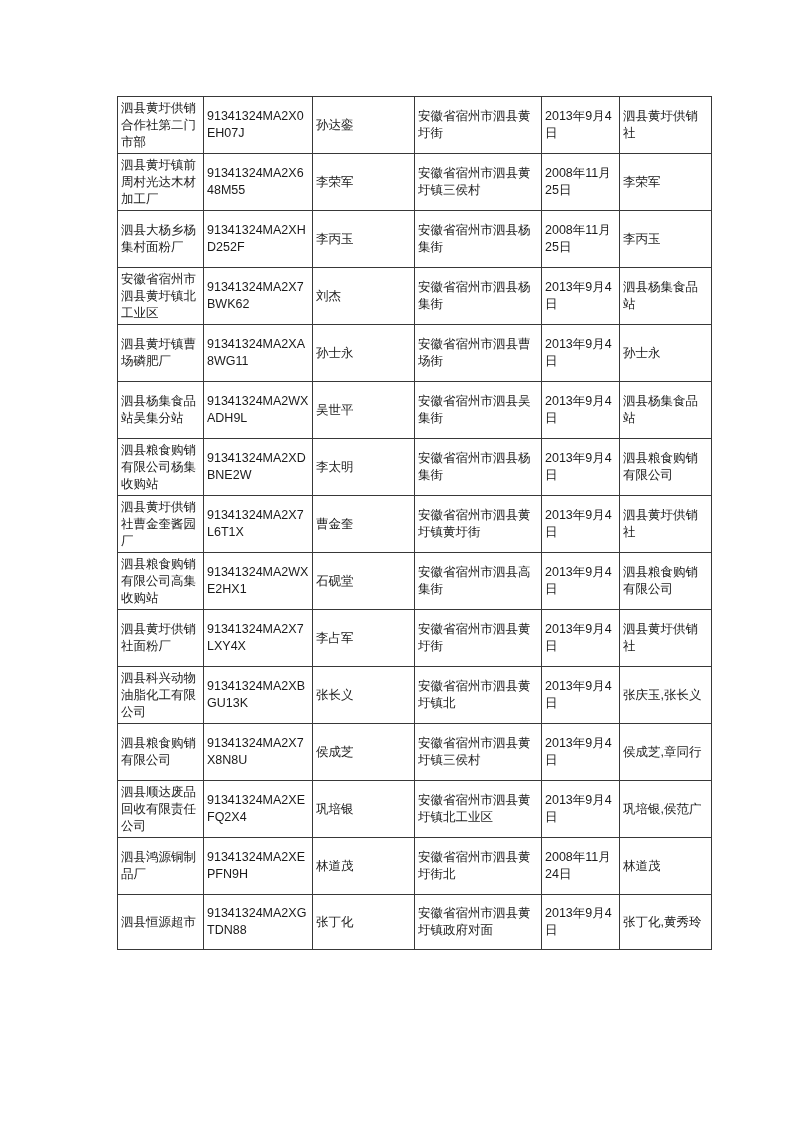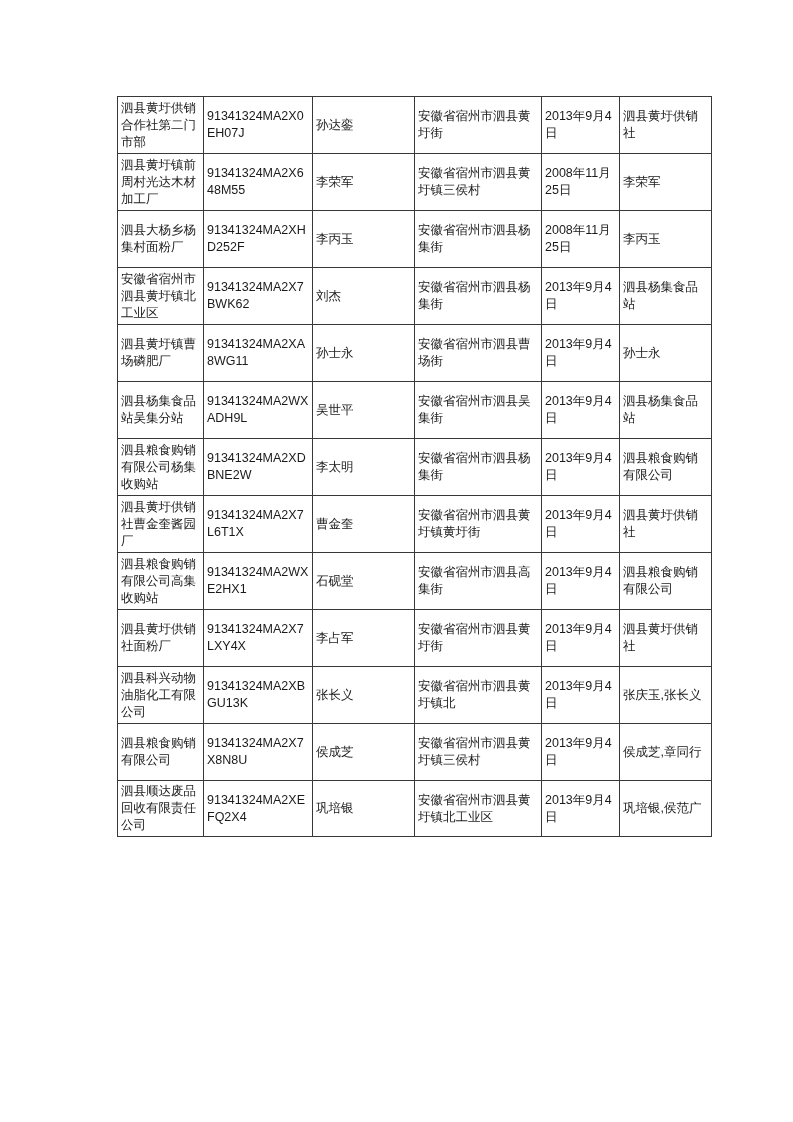--- a/index.html
+++ b/index.html
@@ -161,15 +161,31 @@
           <td class="col-related-names">侯成芝,章同行</td>
         </tr>
         <tr>
           <td class="col-company-name">泗县顺达废品回收有限责任公司</td>
           <td class="col-credit-code">91341324MA2XEFQ2X4</td>
           <td class="col-legal-person">巩培银</td>
           <td class="col-address">安徽省宿州市泗县黄圩镇北工业区</td>
           <td class="col-date">2013年9月4日</td>
           <td class="col-related-names">巩培银,侯范广</td>
         </tr>
+        <tr>
+          <td class="col-company-name">泗县鸿源铜制品厂</td>
+          <td class="col-credit-code">91341324MA2XEPFN9H</td>
+          <td class="col-legal-person">林道茂</td>
+          <td class="col-address">安徽省宿州市泗县黄圩街北</td>
+          <td class="col-date">2008年11月24日</td>
+          <td class="col-related-names">林道茂</td>
+        </tr>
+        <tr>
+          <td class="col-company-name">泗县恒源超市</td>
+          <td class="col-credit-code">91341324MA2XGTDN88</td>
+          <td class="col-legal-person">张丁化</td>
+          <td class="col-address">安徽省宿州市泗县黄圩镇政府对面</td>
+          <td class="col-date">2013年9月4日</td>
+          <td class="col-related-names">张丁化,黄秀玲</td>
+        </tr>
       </tbody>
   </table>
 </div>
 
 </body></html>

